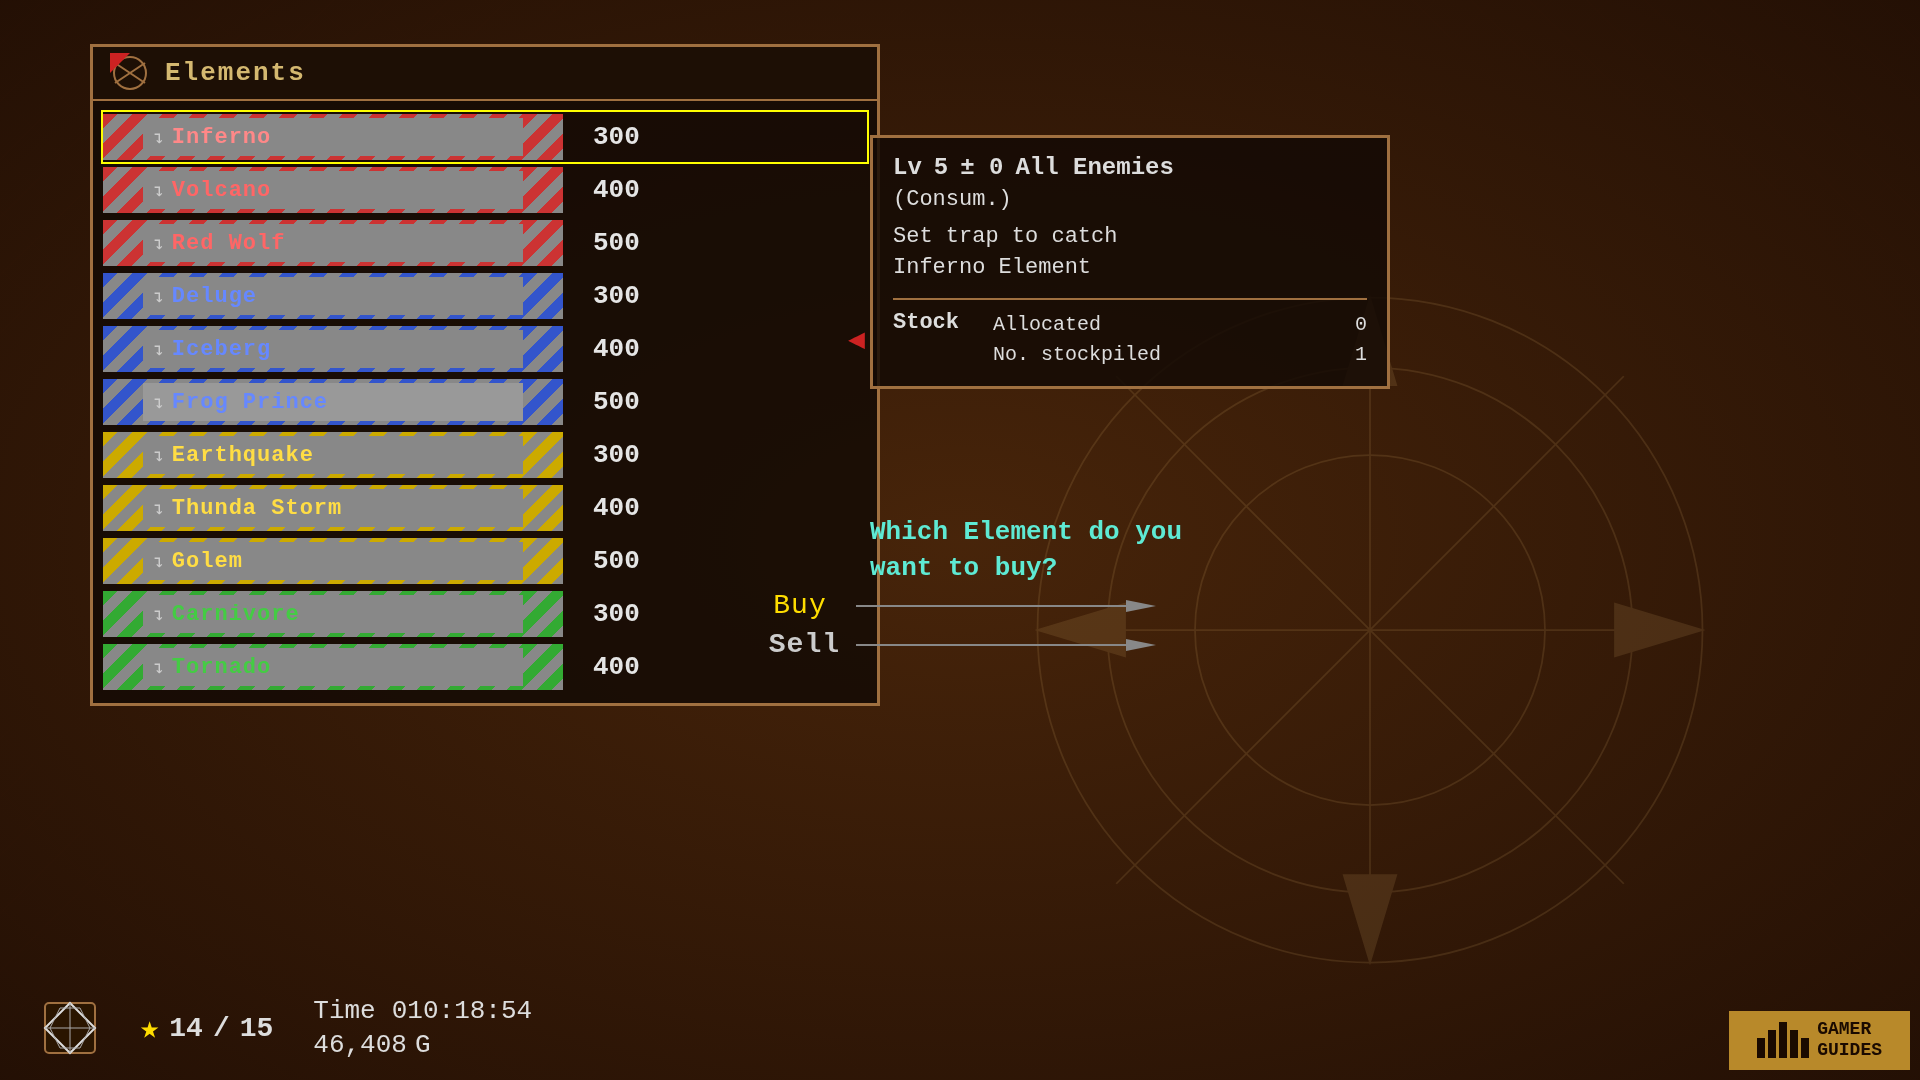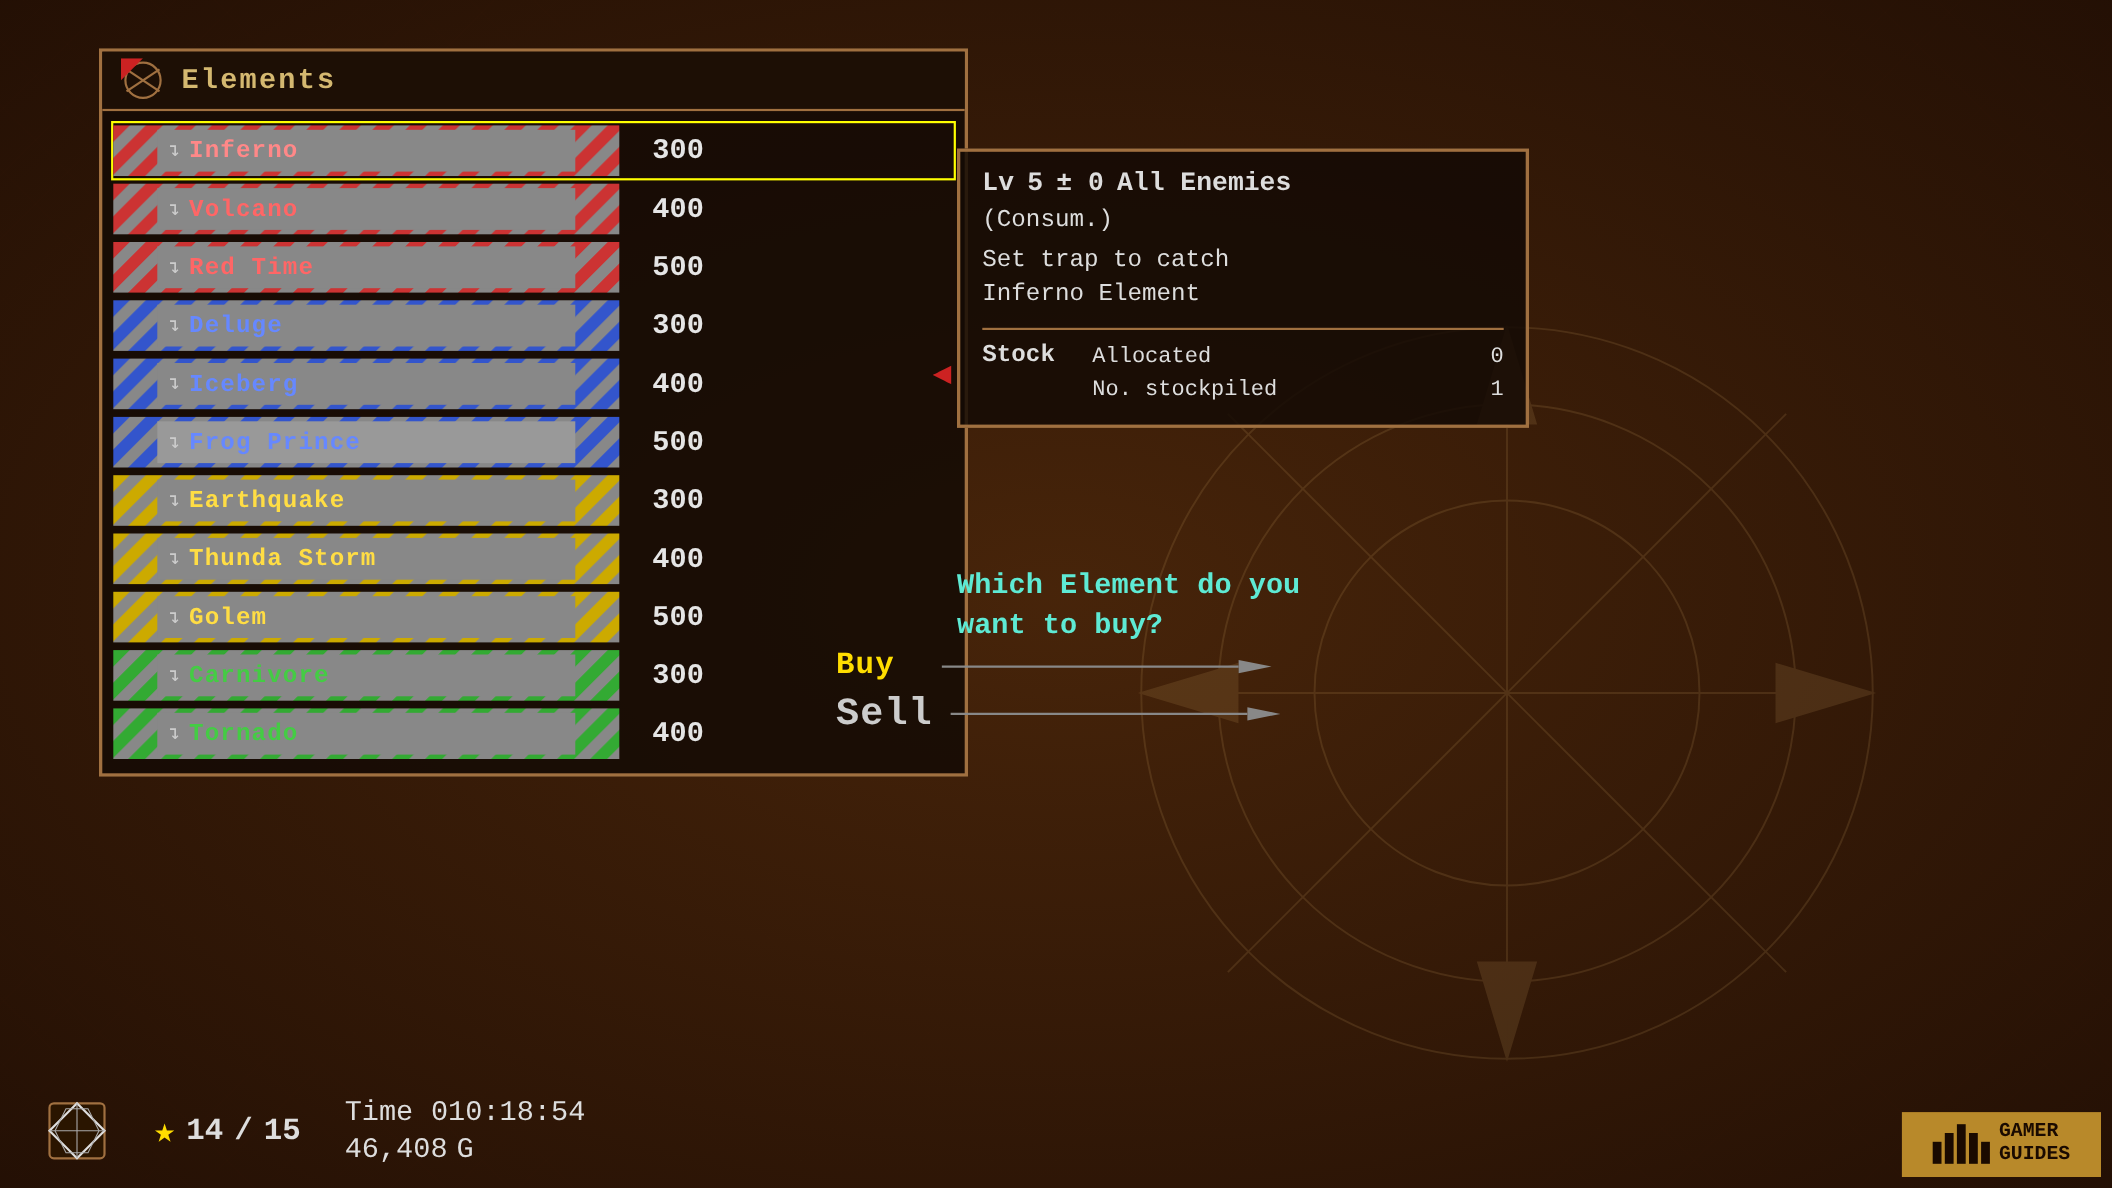--- a/index.html
+++ b/index.html
@@ -230,29 +230,29 @@
 
     .buy-sell-item {
       display: flex;
       align-items: center;
       gap: 16px;
     }
 
     .buy-label {
       color: #ffdd00;
       font-size: 28px;
-      font-weight: bold;
+      font-weight: normal;
       letter-spacing: 1px;
       min-width: 80px;
-      text-align: left;
+      text-align: center;
     }
 
     .sell-label {
       color: #cccccc;
-      font-size: 35px;
+      font-size: 28px;
       font-weight: bold;
       letter-spacing: 1px;
       min-width: 80px;
       text-align: right;
     }
 
     .arrow-line {
       display: flex;
       align-items: center;
     }
@@ -424,21 +424,21 @@
           <span class="element-icon">↴</span>
           <span class="element-name red-text">Volcano</span>
         </div>
       </div>
       <span class="element-price">400</span>
     </div>
       <div class="element-row">
       <div class="element-stripe stripe-red">
         <div class="stripe-inner">
           <span class="element-icon">↴</span>
-          <span class="element-name red-text">Red Time</span>
+          <span class="element-name red-text">Red Wolf</span>
         </div>
       </div>
       <span class="element-price">500</span>
     </div>
       <div class="element-row">
       <div class="element-stripe stripe-blue">
         <div class="stripe-inner">
           <span class="element-icon">↴</span>
           <span class="element-name blue-text">Deluge</span>
         </div>

